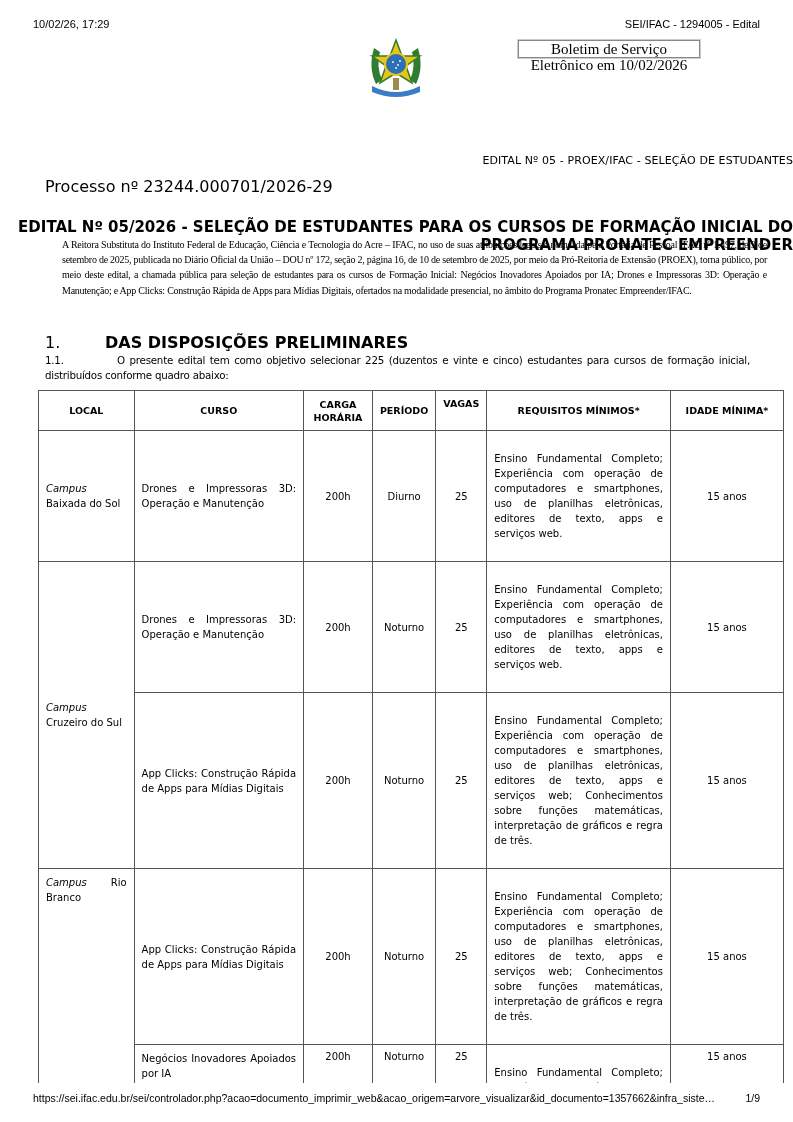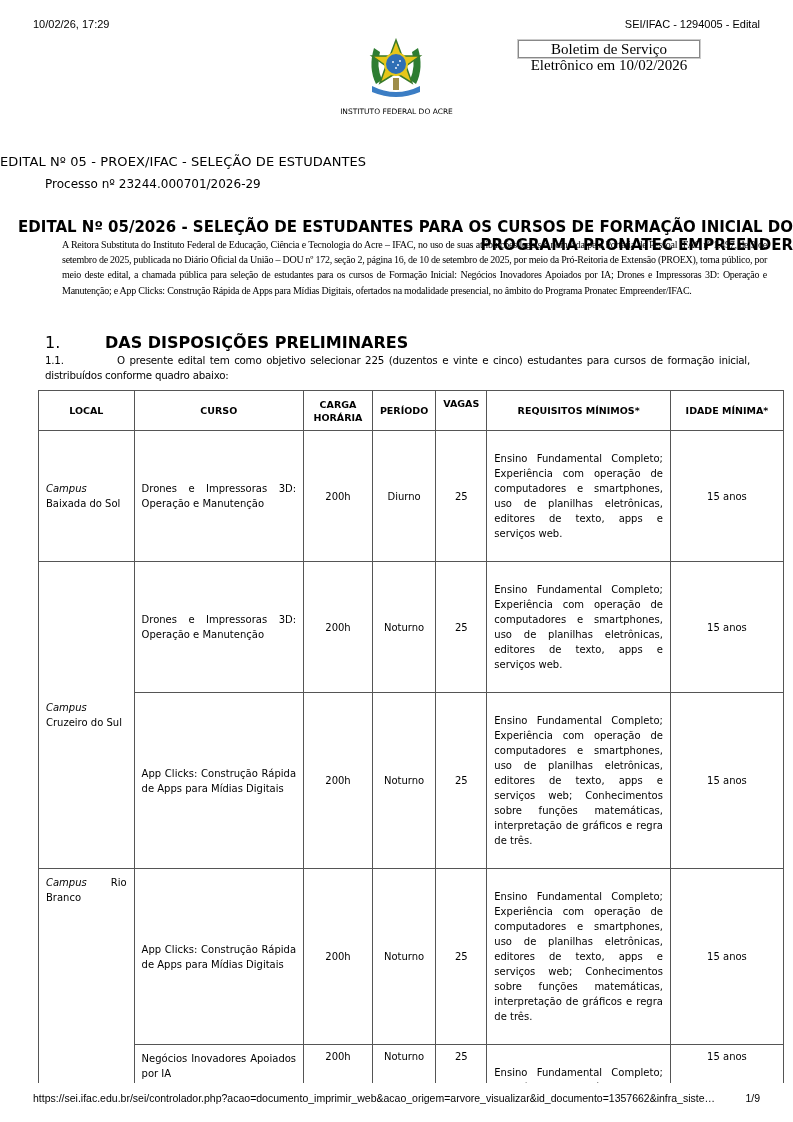--- a/index.html
+++ b/index.html
@@ -3,22 +3,22 @@
 <meta charset="utf-8">
 <style>
   html, body { margin:0; padding:0; background:#fff; }
   body { width:793px; height:1122px; position:relative; overflow:hidden; font-family:"Liberation Sans", sans-serif; color:#000; }
   .print-header { position:absolute; top:18px; left:33px; right:33px; font-size:11px; font-family:"Liberation Sans", sans-serif; }
   .print-header .date { position:absolute; left:0; top:0; }
   .print-header .title { position:absolute; left:0; right:0; text-align:right; top:0; }
   .boletim { position:absolute; top:40px; left:518px; width:180px; height:16px; border:1px solid #888; box-shadow: inset 0 0 0 1px #fff, 0 0 0 1px #ccc; font-family:"Liberation Serif", serif; font-size:15px; text-align:center; line-height:16px; }
   .arms { position:absolute; top:38px; left:366px; width:60px; height:62px; }
   .inst { position:absolute; top:107px; left:0; right:0; text-align:center; font-size:7.5px; line-height:10.5px; font-family:"DejaVu Sans", sans-serif; }
-  .doc-title { position:absolute; top:154px; left:0; right:0; text-align:left; font-size:13px; font-family:"DejaVu Sans", sans-serif; letter-spacing:0.1px; }
-  .processo { position:absolute; top:177px; left:45px; font-size:12px; font-family:"DejaVu Sans", sans-serif; }
+  .doc-title { position:absolute; top:154px; left:0; right:0; text-align:right; font-size:11px; font-family:"DejaVu Sans", sans-serif; letter-spacing:0.1px; }
+  .processo { position:absolute; top:177px; left:45px; font-size:16px; font-family:"DejaVu Sans", sans-serif; }
   .edital-heading { position:absolute; top:218px; left:0; right:0; text-align:right; font-size:15px; font-weight:bold; font-family:"DejaVu Sans", sans-serif; }
   .preamble { position:absolute; top:237px; left:62px; width:705px; font-size:10px; line-height:15.2px; text-align:justify; font-family:Liberation Serif, serif; letter-spacing:-0.25px; }
   .sec1 { position:absolute; top:333px; left:45px; font-size:16px; font-family:"DejaVu Sans", sans-serif; }
   .sec1 .num { display:inline-block; width:60px; }
   .sec1 .ttl { font-weight:bold; }
   .p11 { position:absolute; top:353px; left:45px; width:705px; font-size:10.3px; line-height:15px; text-align:justify; font-family:"DejaVu Sans", sans-serif; letter-spacing:-0.25px; }
   .p11 .num { display:inline-block; width:72px; }
   table.quadro { position:absolute; top:390px; left:38px; width:746px; border-collapse:collapse; font-family:"DejaVu Sans", sans-serif; font-size:10px; }
   table.quadro th, table.quadro td { border:1.5px solid #555; padding:6px 7px; vertical-align:middle; }
   table.quadro th { font-size:9.5px; font-weight:bold; text-align:center; height:27px; line-height:13px; }
@@ -52,21 +52,20 @@
       <circle cx="30" cy="30" r="0.9" fill="#fff"></circle>
       <circle cx="34" cy="23" r="0.9" fill="#fff"></circle>
     <rect x="27" y="40" width="6" height="12" fill="#9e8d4a"></rect>
     <path d="M6 48 Q30 60 54 48 L54 54 Q30 64 6 54 Z" fill="#3b7dc4"></path>
   </svg>
 </div>
 
 <div class="boletim">Boletim de Serviço Eletrônico em 10/02/2026</div>
 
 <div class="inst">
-  <div>INSTITUTO FEDERAL DO ACRE</div>
 </div>
 
 <div class="doc-title">EDITAL Nº 05 - PROEX/IFAC - SELEÇÃO DE ESTUDANTES</div>
 <div class="processo">Processo nº 23244.000701/2026-29</div>
 <div class="edital-heading">EDITAL Nº 05/2026 - SELEÇÃO DE ESTUDANTES PARA OS CURSOS DE FORMAÇÃO INICIAL DO PROGRAMA PRONATEC EMPREENDER</div>
 <div class="preamble">A Reitora Substituta do Instituto Federal de Educação, Ciência e Tecnologia do Acre – IFAC, no uso de suas atribuições legais e nomeada pela Portaria de Pessoal IFAC nº 1.497, de 9 de setembro de 2025, publicada no Diário Oficial da União – DOU nº 172, seção 2, página 16, de 10 de setembro de 2025, por meio da Pró-Reitoria de Extensão (PROEX), torna público, por meio deste edital, a chamada pública para seleção de estudantes para os cursos de Formação Inicial: Negócios Inovadores Apoiados por IA; Drones e Impressoras 3D: Operação e Manutenção; e App Clicks: Construção Rápida de Apps para Mídias Digitais, ofertados na modalidade presencial, no âmbito do Programa Pronatec Empreender/IFAC.</div>
 
 <div class="sec1">
   <span class="num">1.</span><span class="ttl">DAS DISPOSIÇÕES PRELIMINARES</span>
 </div>

